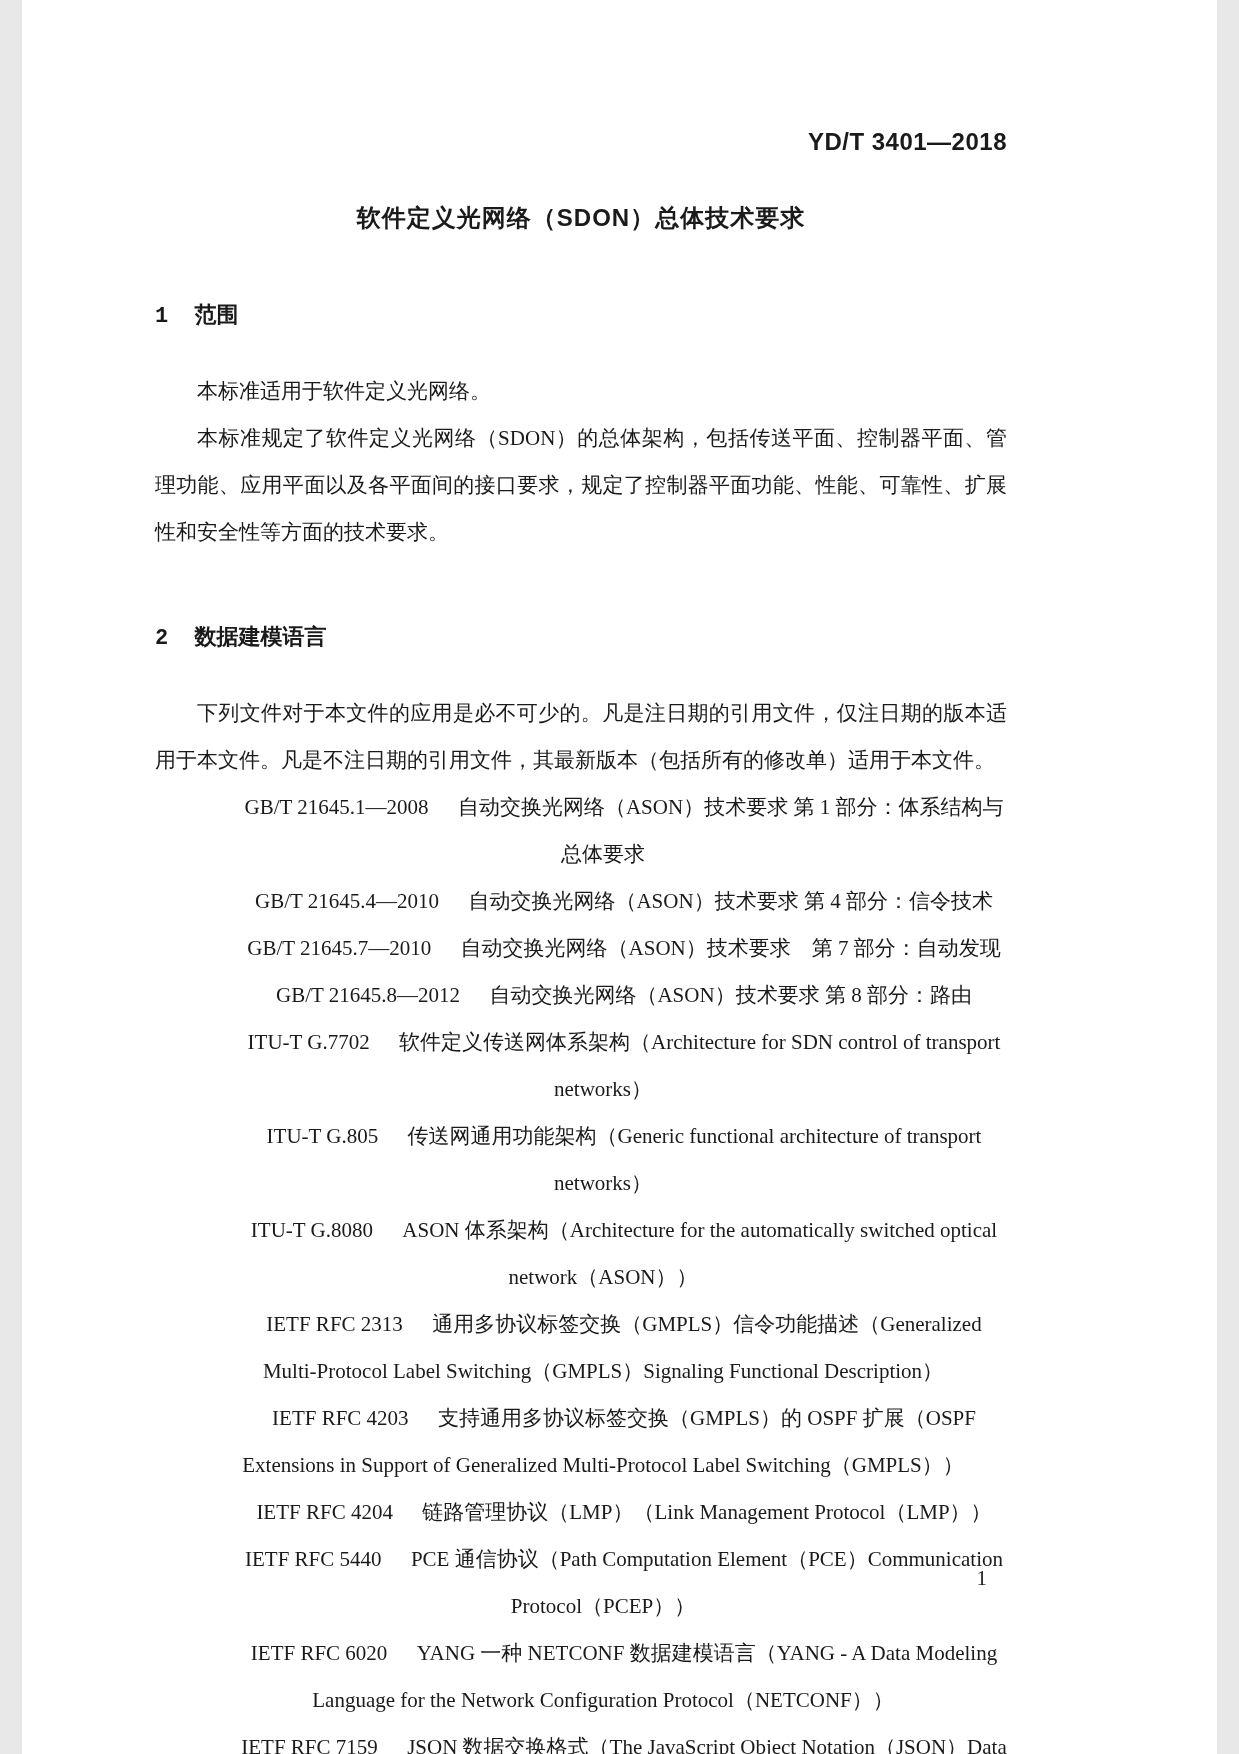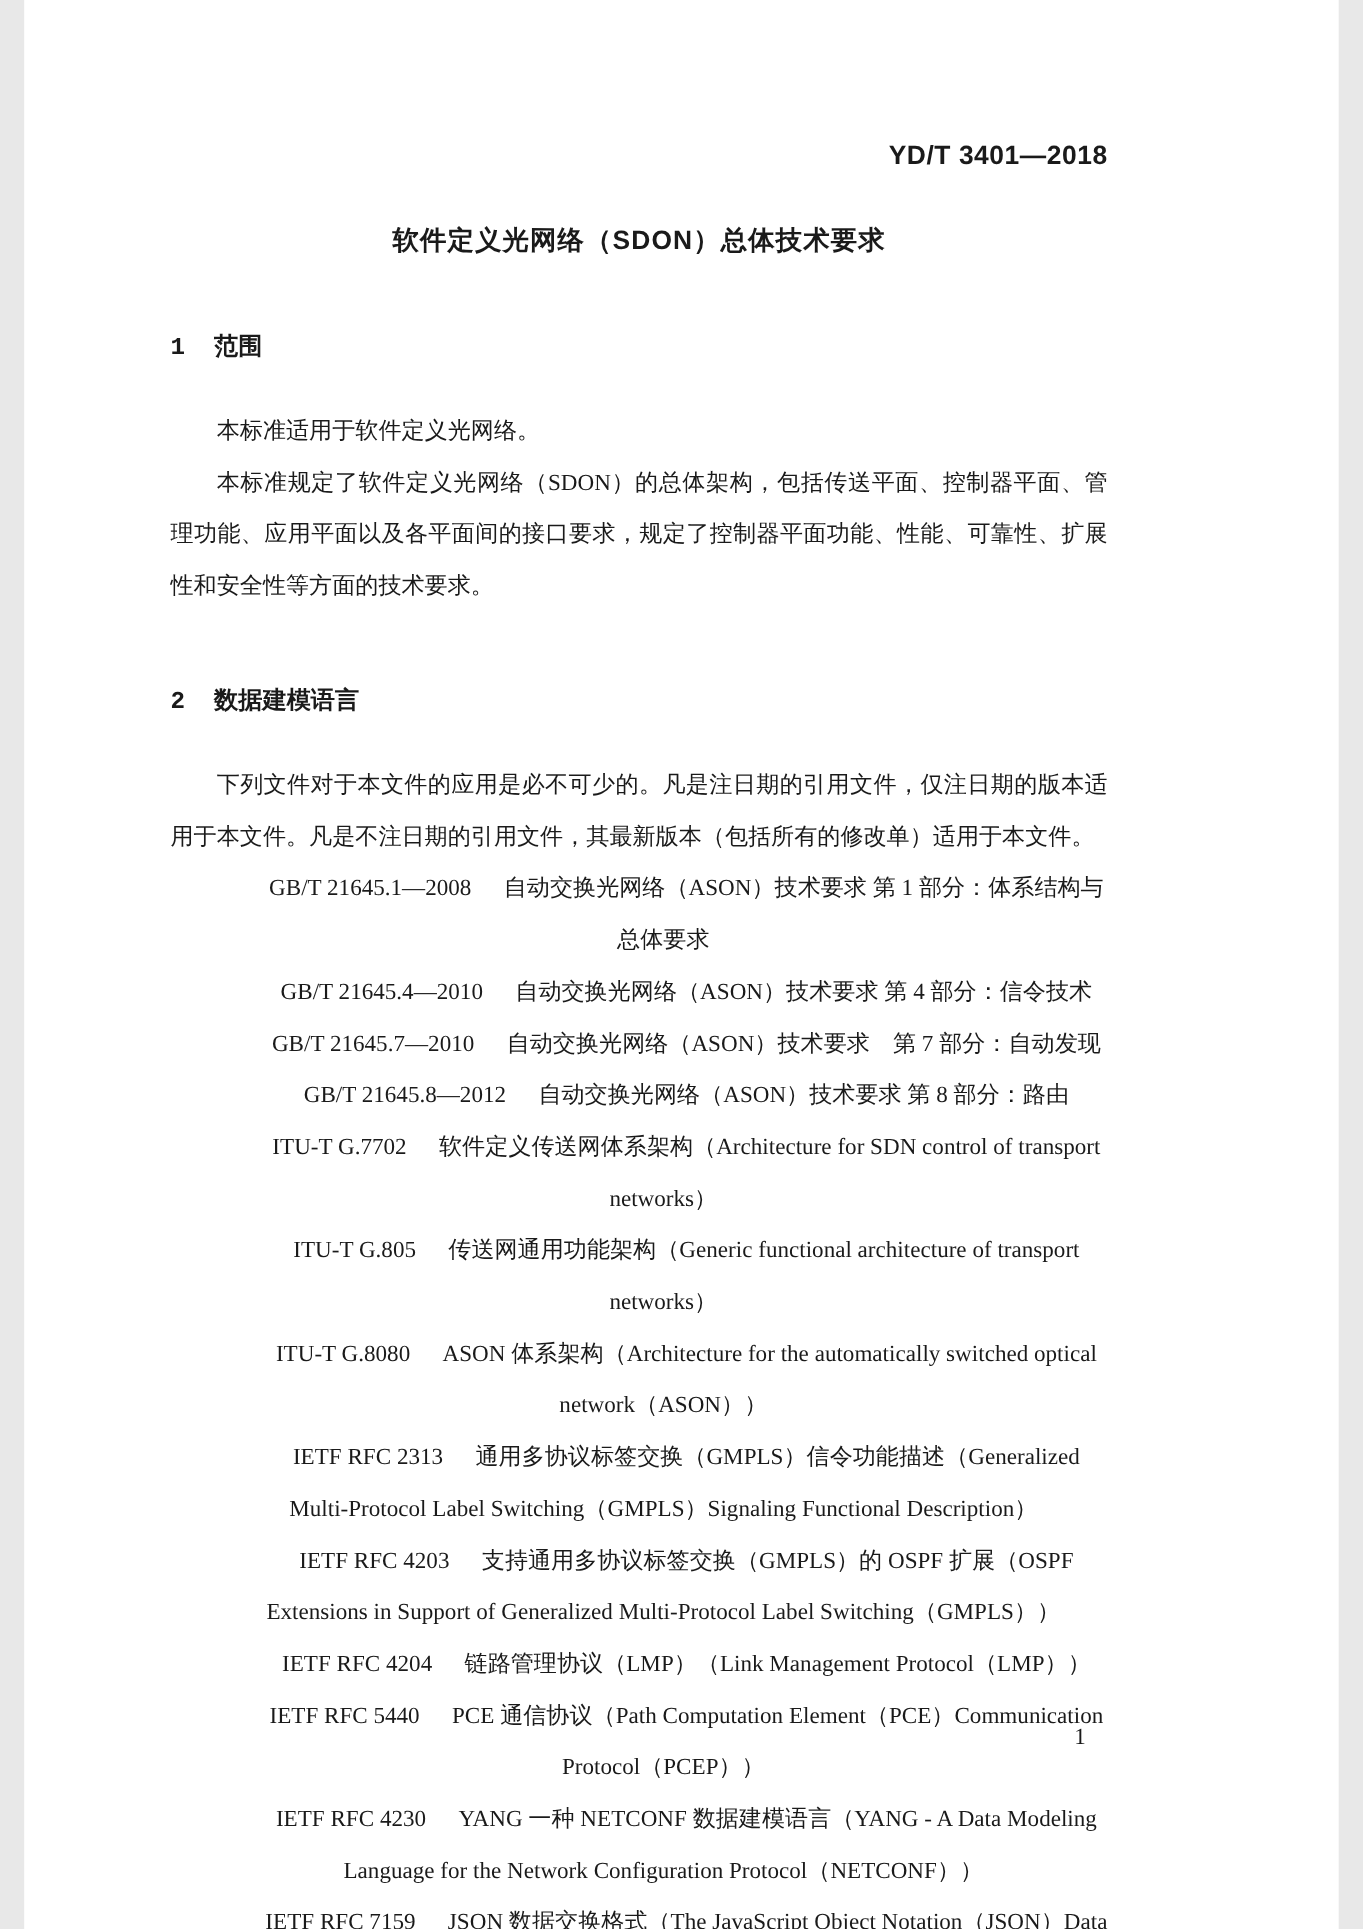--- a/index.html
+++ b/index.html
@@ -88,20 +88,20 @@
         <p class="body-para ref"><span class="ref-id">GB/T 21645.4—2010</span><span class="ref-title">自动交换光网络（ASON）技术要求 第 4 部分：信令技术</span></p>
         <p class="body-para ref"><span class="ref-id">GB/T 21645.7—2010</span><span class="ref-title">自动交换光网络（ASON）技术要求　第 7 部分：自动发现</span></p>
         <p class="body-para ref"><span class="ref-id">GB/T 21645.8—2012</span><span class="ref-title">自动交换光网络（ASON）技术要求 第 8 部分：路由</span></p>
         <p class="body-para ref"><span class="ref-id">ITU-T G.7702</span><span class="ref-title">软件定义传送网体系架构（Architecture for SDN control of transport networks）</span></p>
         <p class="body-para ref"><span class="ref-id">ITU-T G.805</span><span class="ref-title">传送网通用功能架构（Generic functional architecture of transport networks）</span></p>
         <p class="body-para ref"><span class="ref-id">ITU-T G.8080</span><span class="ref-title">ASON 体系架构（Architecture for the automatically switched optical network（ASON））</span></p>
         <p class="body-para ref"><span class="ref-id">IETF RFC 2313</span><span class="ref-title">通用多协议标签交换（GMPLS）信令功能描述（Generalized Multi-Protocol Label Switching（GMPLS）Signaling Functional Description）</span></p>
         <p class="body-para ref"><span class="ref-id">IETF RFC 4203</span><span class="ref-title">支持通用多协议标签交换（GMPLS）的 OSPF 扩展（OSPF Extensions in Support of Generalized Multi-Protocol Label Switching（GMPLS））</span></p>
         <p class="body-para ref"><span class="ref-id">IETF RFC 4204</span><span class="ref-title">链路管理协议（LMP）（Link Management Protocol（LMP））</span></p>
         <p class="body-para ref"><span class="ref-id">IETF RFC 5440</span><span class="ref-title">PCE 通信协议（Path Computation Element（PCE）Communication Protocol（PCEP））</span></p>
-        <p class="body-para ref"><span class="ref-id">IETF RFC 4230</span><span class="ref-title">YANG 一种 NETCONF 数据建模语言（YANG - A Data Modeling Language for the Network Configuration Protocol（NETCONF））</span></p>
+        <p class="body-para ref"><span class="ref-id">IETF RFC 6020</span><span class="ref-title">YANG 一种 NETCONF 数据建模语言（YANG - A Data Modeling Language for the Network Configuration Protocol（NETCONF））</span></p>
         <p class="body-para ref"><span class="ref-id">IETF RFC 7159</span><span class="ref-title">JSON 数据交换格式（The JavaScript Object Notation（JSON）Data Interchange Format）</span></p>
       </div>
 
   </div>
 
   <div class="page-number">1</div>
 </div>
 
 </body></html>

